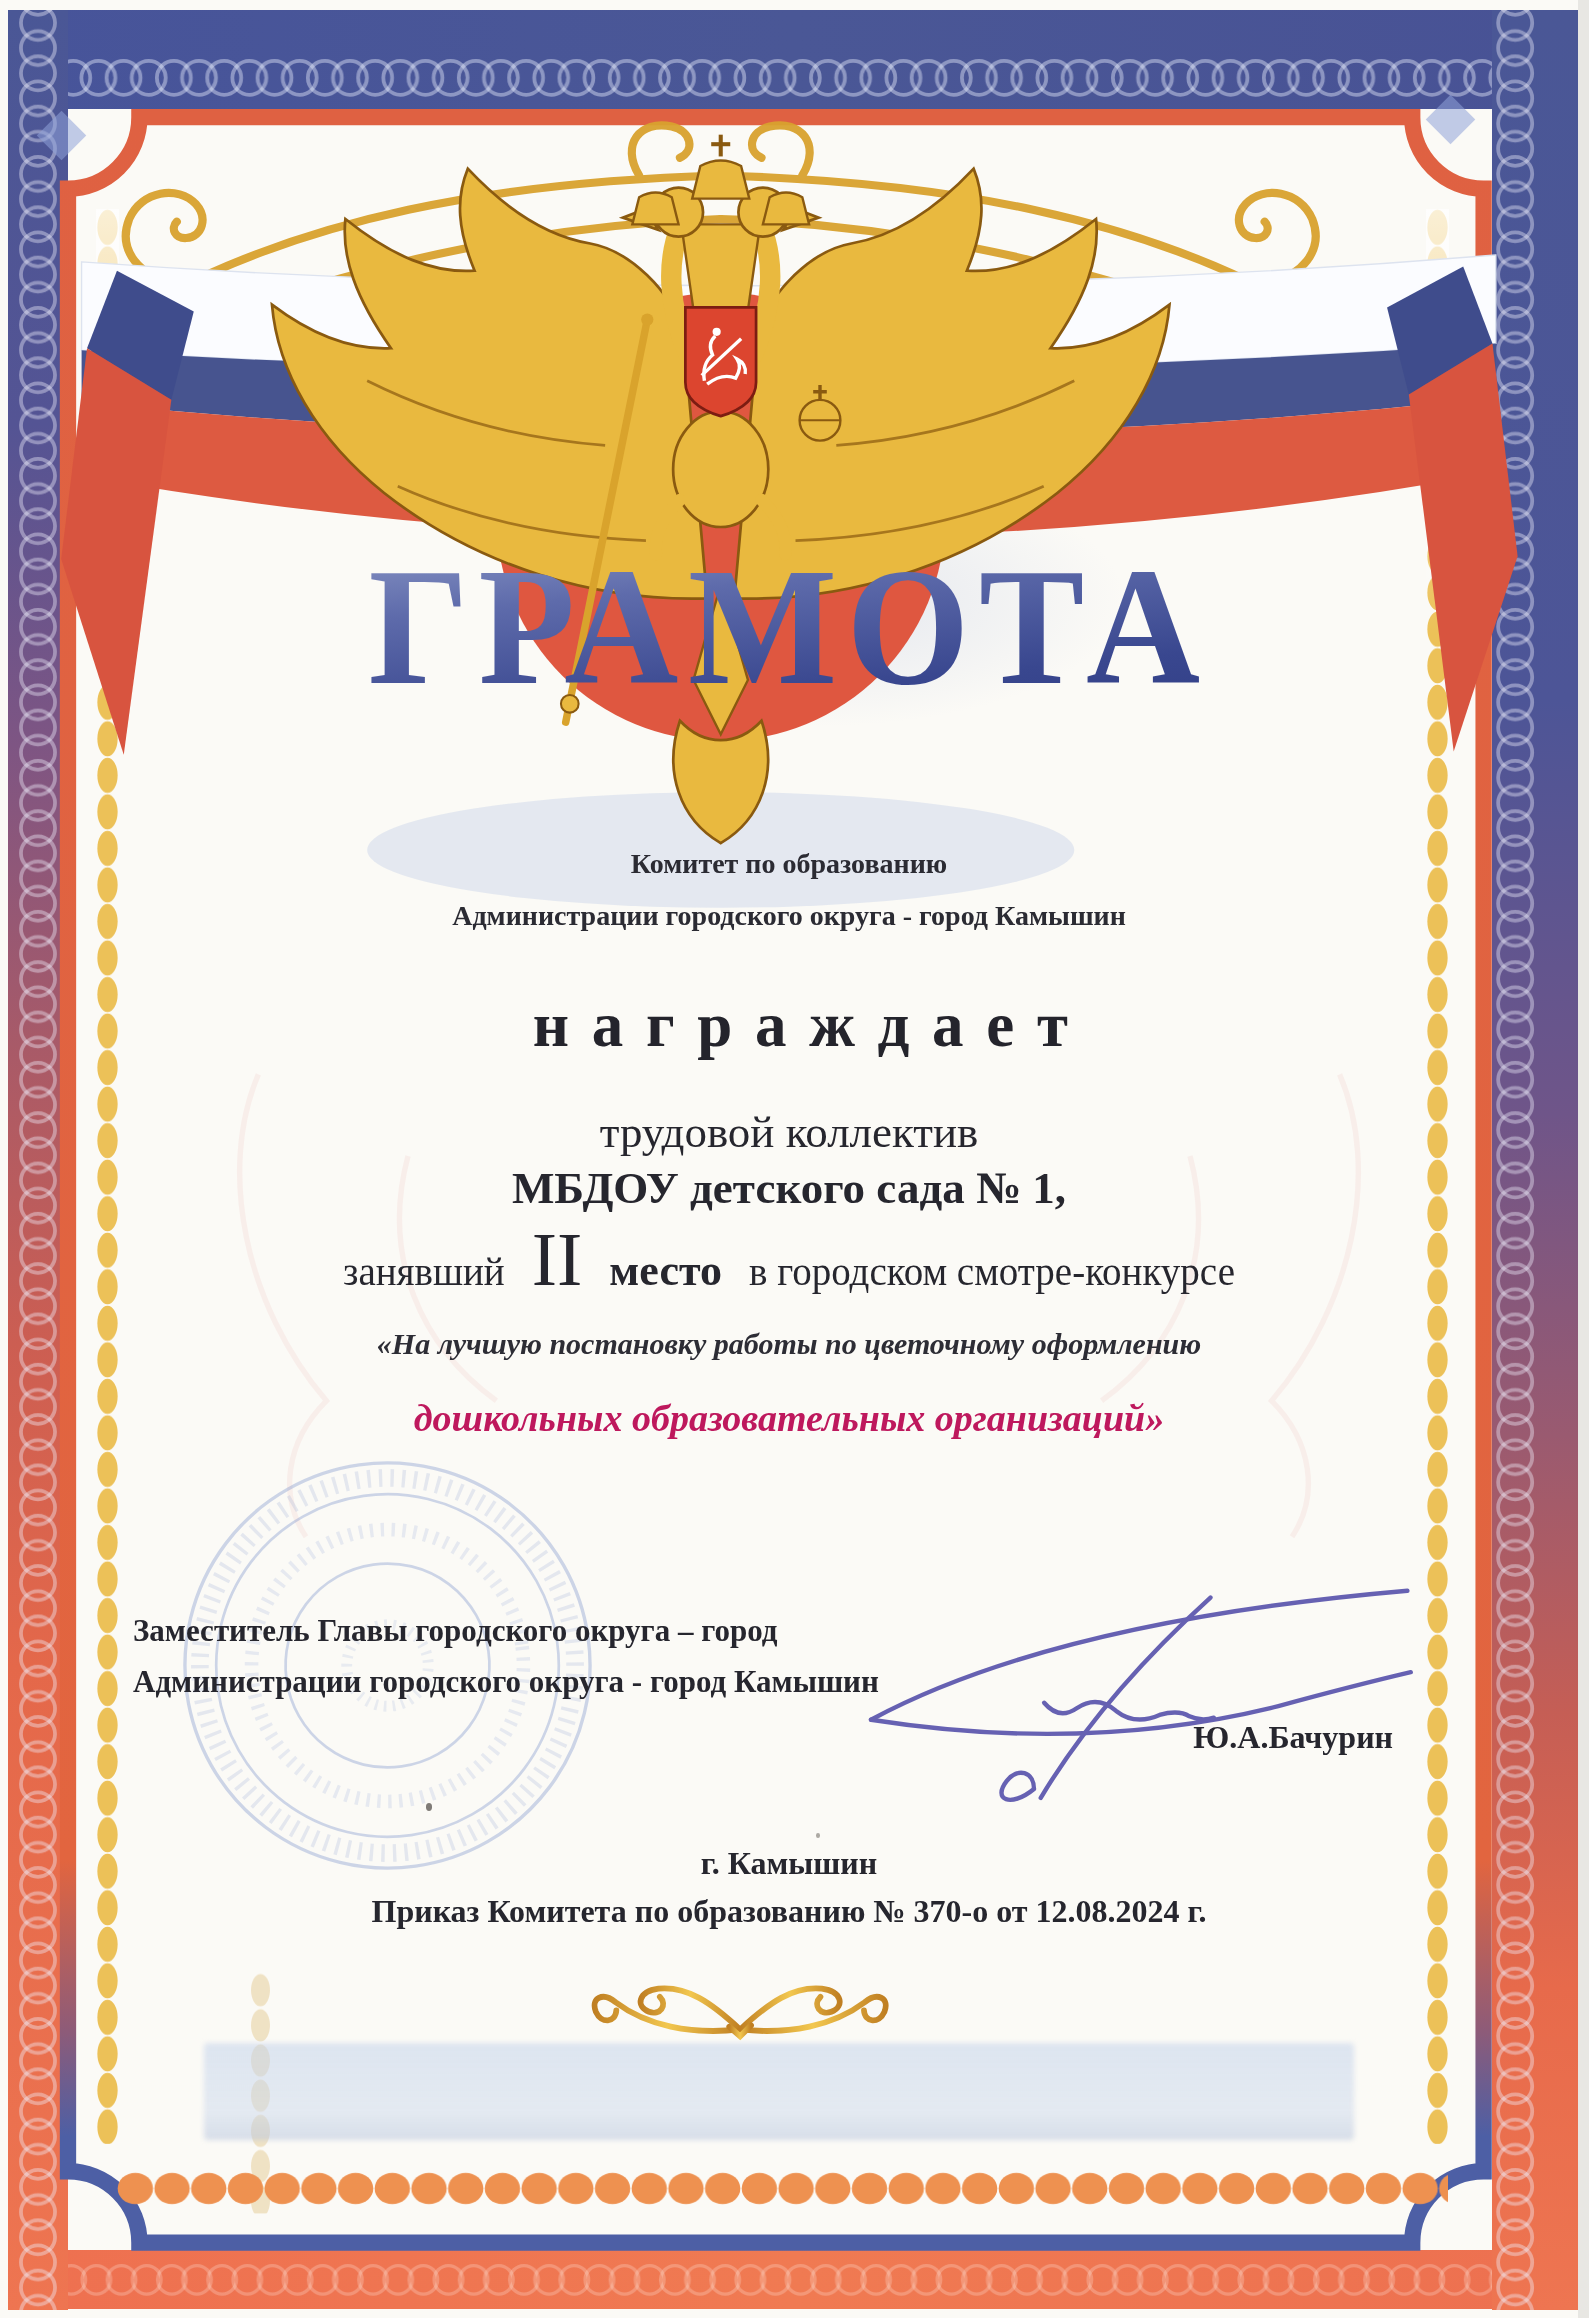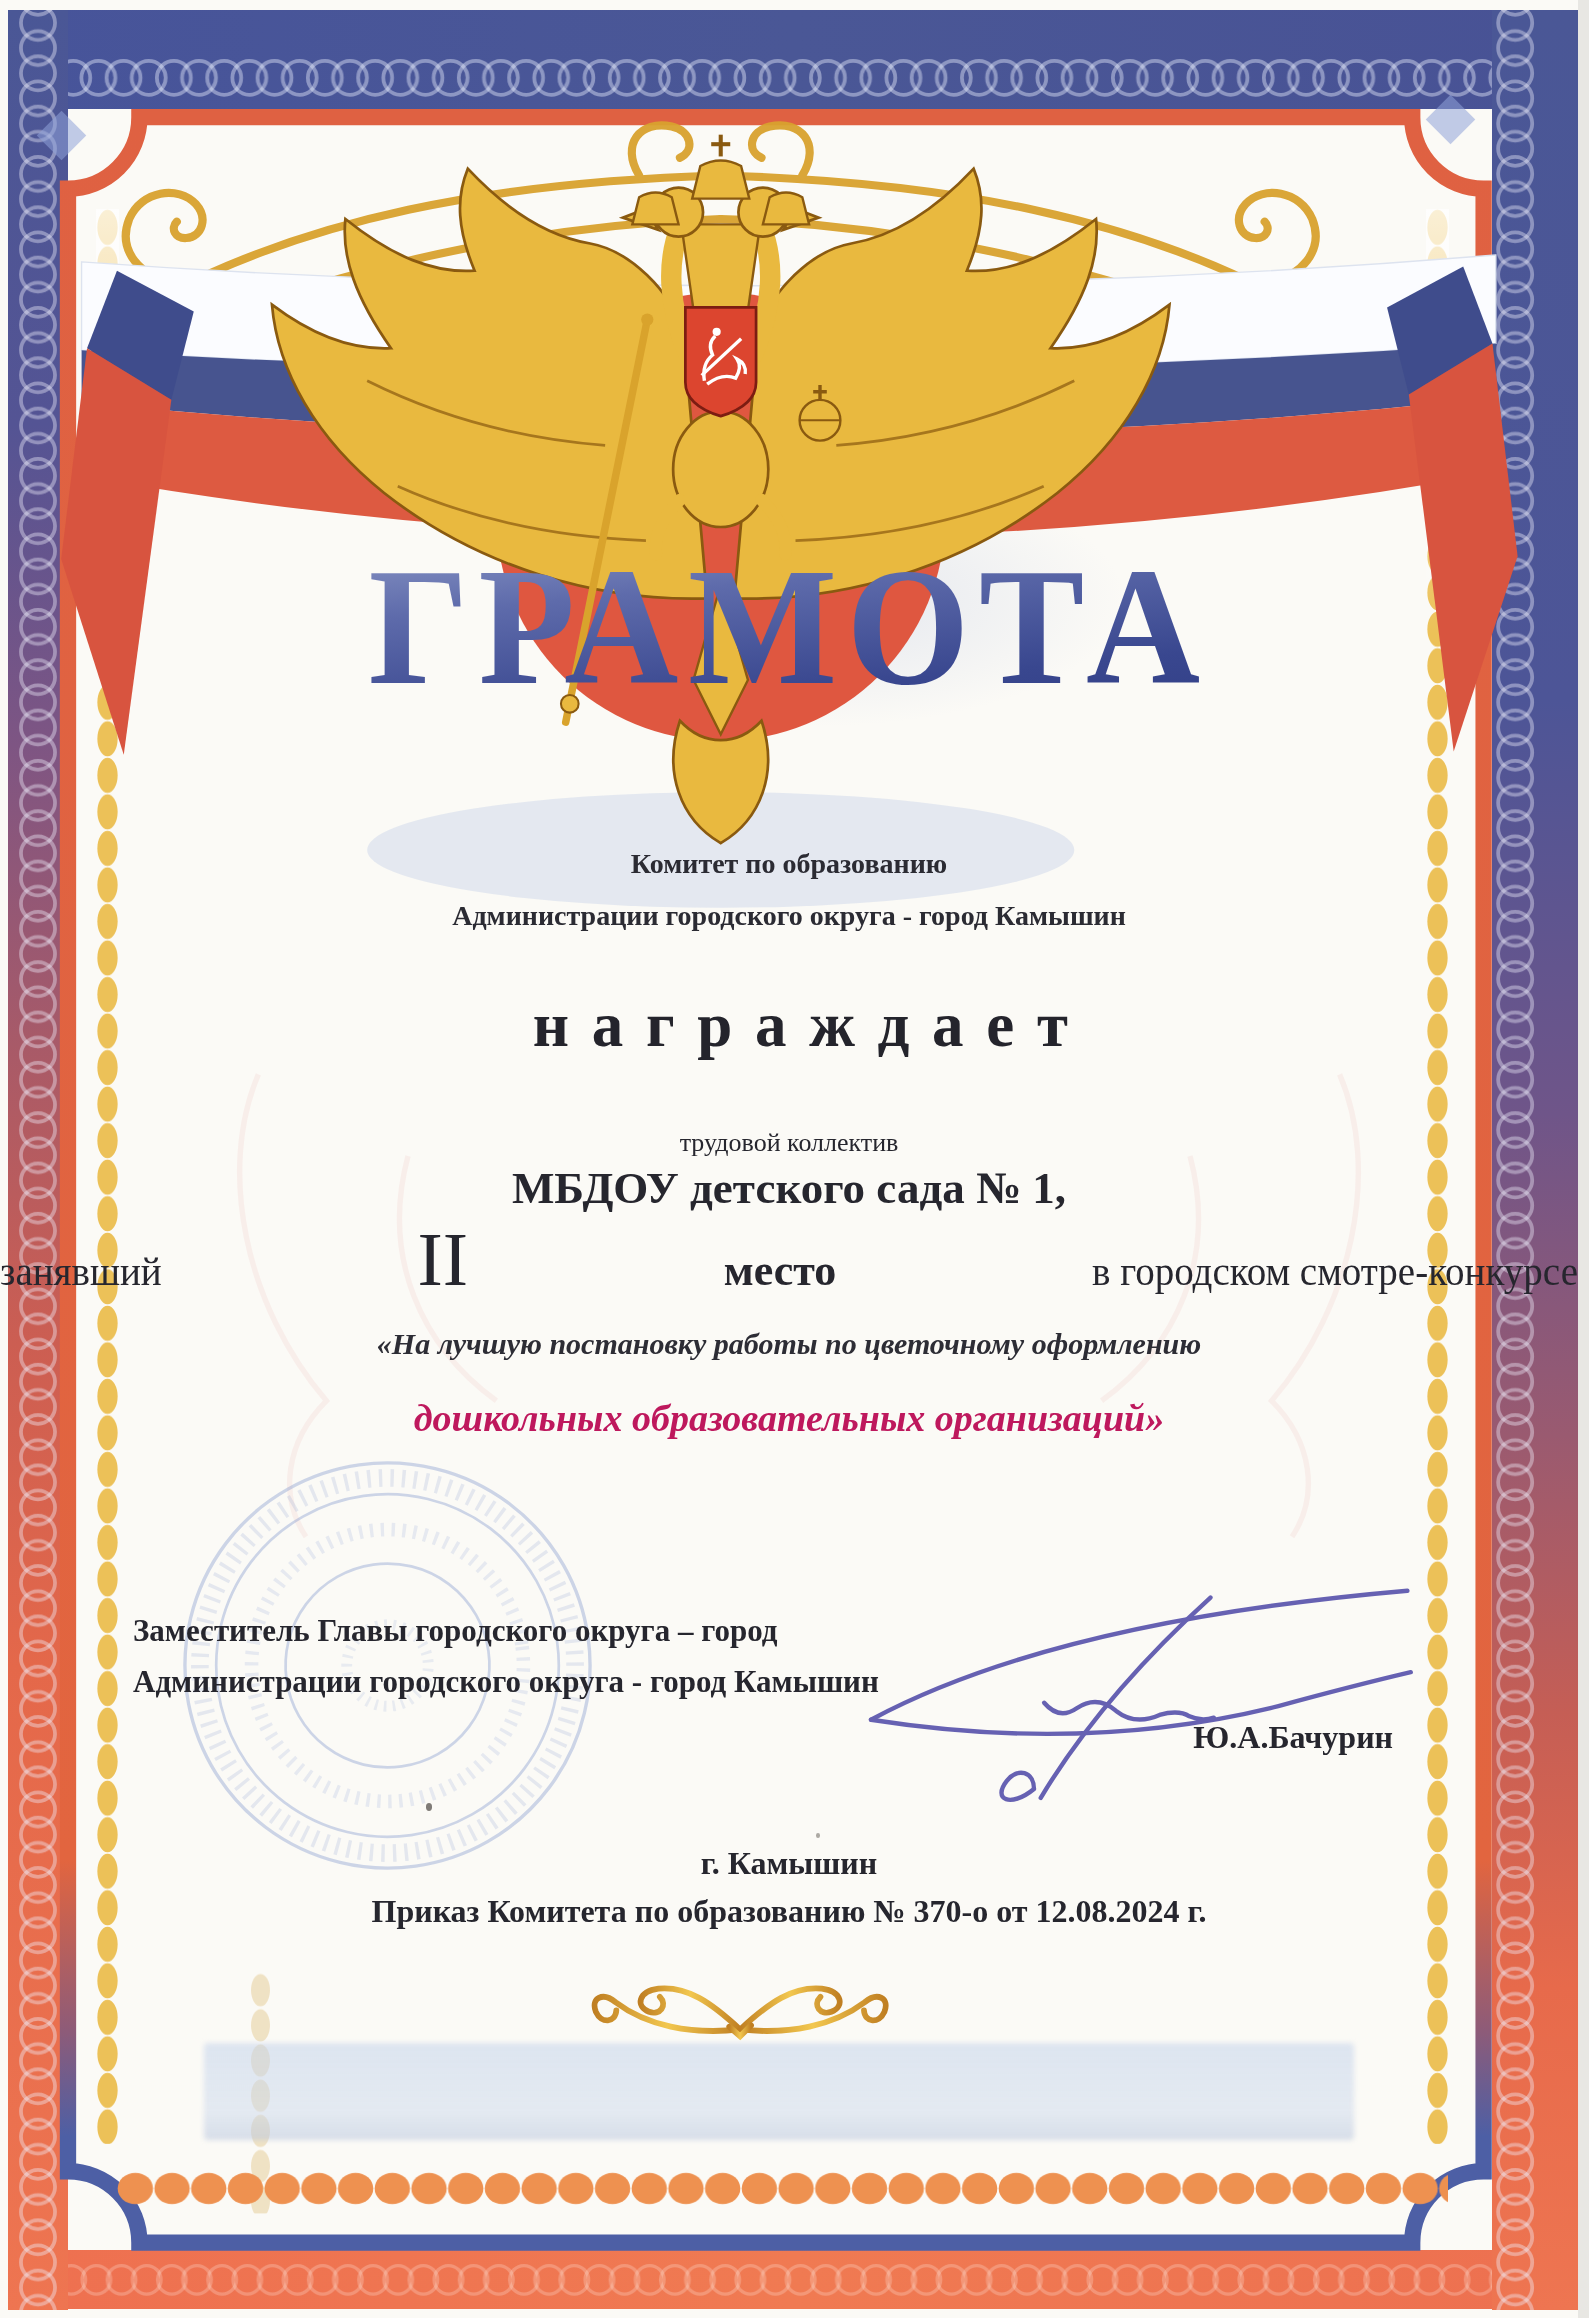--- a/index.html
+++ b/index.html
@@ -31,23 +31,23 @@
   .speck1{left:426px; top:1803px; width:6.1px; height:7.5px; background:#55504c; opacity:.75; border-radius:50%; z-index:5;}
   .speck2{left:816px; top:1833px; width:4.1px; height:4.8px; background:#8a8680; opacity:.7; border-radius:50%; z-index:5;}
   
   .txt{position:absolute; left:0; width:100%; text-align:center; z-index:4; line-height:1.15;}
   .title{top:543px; font-size:158px; font-weight:700; letter-spacing:9.5px; line-height:1;
     background:linear-gradient(175deg,#9aa6cf 0%,#5e6bab 35%,#39478f 70%,#2e3b82 100%);
     -webkit-background-clip:text; background-clip:text; color:transparent;
     transform:scaleY(1.06); transform-origin:top;}
   .issuer{top:838px; font-size:28px; font-weight:700; line-height:52px; color:#2b2b33;}
   .award{top:989px; font-size:63px; font-weight:700; letter-spacing:.36em; padding-left:.36em; color:#24242c;}
-  .rec-type{top:1107px; font-size:26px; font-weight:400;margin-top:21px;}
+  .rec-type{top:1107px; font-size:45px; font-weight:400;}
   .rec-name{top:1163px; font-size:45px; font-weight:700;}
-  .place-line{top:1221px; display:flex; justify-content:space-between; align-items:baseline; gap:27px;}
+  .place-line{top:1221px; display:flex; justify-content:center; align-items:baseline; gap:27px;}
   .place-line .w{font-size:39px; font-weight:400;}
   .place-line .numeral{font-size:76px; font-weight:400; line-height:1;}
   .place-line .pw{font-size:44px; font-weight:700;}
   .contest1{top:1327px; font-size:30px; font-weight:700; font-style:italic; color:#2d2d35;}
   .contest2{top:1397px; font-size:38px; font-weight:700; font-style:italic; color:#be185d;}
   .sig-block{position:absolute; left:133px; top:1605px; width:904px; text-align:left;
     font-size:31px; font-weight:700; line-height:51px; z-index:4;}
   .sig-name{position:absolute; right:185px; top:1719px; font-size:32px; font-weight:700; z-index:4;}
   .city{top:1845px; font-size:32px; font-weight:700;}
   .order{top:1893px; font-size:32px; font-weight:700;}

